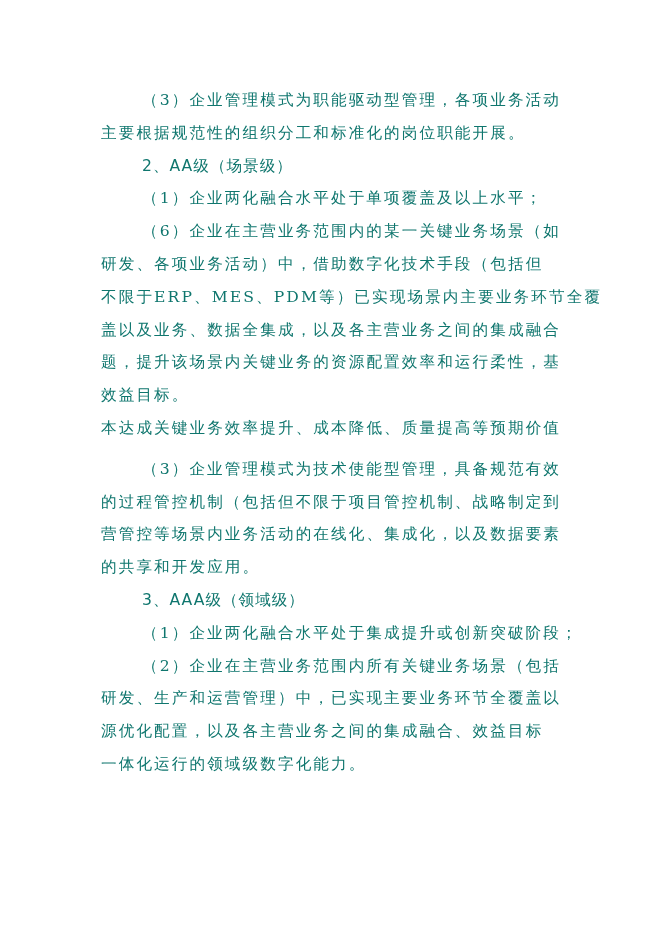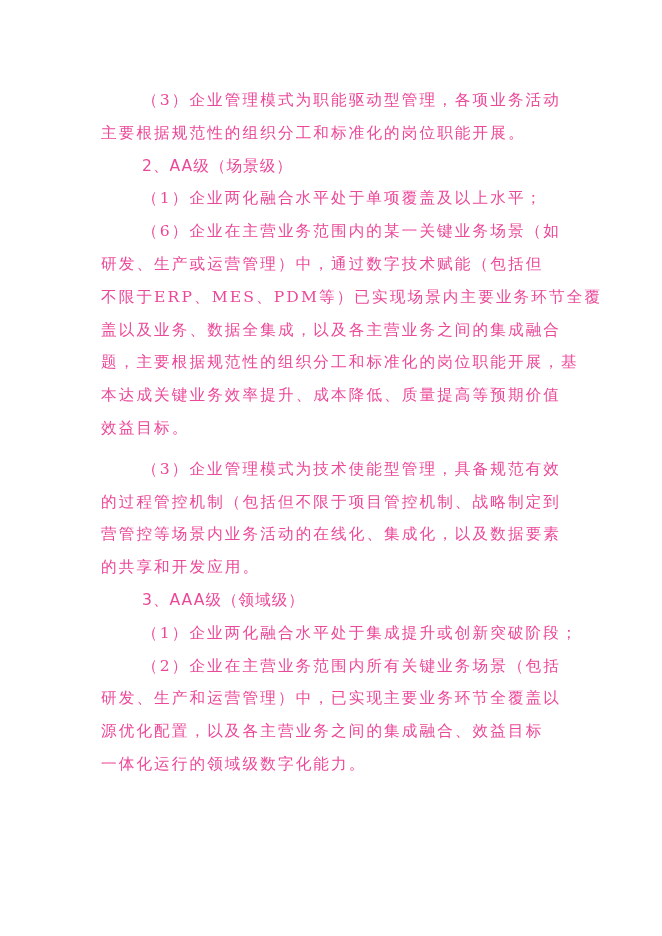--- a/index.html
+++ b/index.html
@@ -1,40 +1,40 @@
 <!DOCTYPE html>
 <html><head>
 <meta charset="utf-8">
 <style>
   html, body { margin:0; padding:0; background:#ffffff; }
   body { width:662px; height:936px; position:relative; overflow:hidden; }
-  .page { position:absolute; left:101px; top:84px; width:462px; color:#ec4899; font-family:"DejaVu Serif","Liberation Serif",serif; font-size:15.6px; }
+  .page { position:absolute; left:101px; top:84px; width:462px; color:#0f766e; font-family:"DejaVu Serif","Liberation Serif",serif; font-size:15.6px; }
   .line { height:32.8px; line-height:32.8px; white-space:nowrap; letter-spacing:2.1px; text-align:justify; }
   .indent { padding-left:41px; }
   .heading { font-weight:normal; font-family:"DejaVu Sans","Liberation Sans",sans-serif; letter-spacing:1px; }
   .gap { height:8px; }
 </style>
 </head>
 <body>
 
 <div class="page">
   <div>
     <div class="line indent">（3）企业管理模式为职能驱动型管理，各项业务活动</div>
     <div class="line">主要根据规范性的组织分工和标准化的岗位职能开展。</div>
   </div>
   <div class="line indent heading">2、AA级（场景级）</div>
   <div class="line indent">（1）企业两化融合水平处于单项覆盖及以上水平；</div>
   <div>
     <div class="line indent">（6）企业在主营业务范围内的某一关键业务场景（如</div>
-    <div class="line">研发、生产或运营管理）中，通过数字技术赋能（包括但</div>
+    <div class="line">研发、各项业务活动）中，借助数字化技术手段（包括但</div>
     <div class="line">不限于ERP、MES、PDM等）已实现场景内主要业务环节全覆</div>
     <div class="line">盖以及业务、数据全集成，以及各主营业务之间的集成融合</div>
-    <div class="line">题，主要根据规范性的组织分工和标准化的岗位职能开展，基</div>
+    <div class="line">题，提升该场景内关键业务的资源配置效率和运行柔性，基</div>
+    <div class="line">效益目标。</div>
     <div class="line">本达成关键业务效率提升、成本降低、质量提高等预期价值</div>
-    <div class="line">效益目标。</div>
   </div>
   <div class="gap"></div>
   <div>
     <div class="line indent">（3）企业管理模式为技术使能型管理，具备规范有效</div>
     <div class="line">的过程管控机制（包括但不限于项目管控机制、战略制定到</div>
     <div class="line">营管控等场景内业务活动的在线化、集成化，以及数据要素</div>
     <div class="line">的共享和开发应用。</div>
   </div>
   <div class="line indent heading">3、AAA级（领域级）</div>
   <div class="line indent">（1）企业两化融合水平处于集成提升或创新突破阶段；</div>

